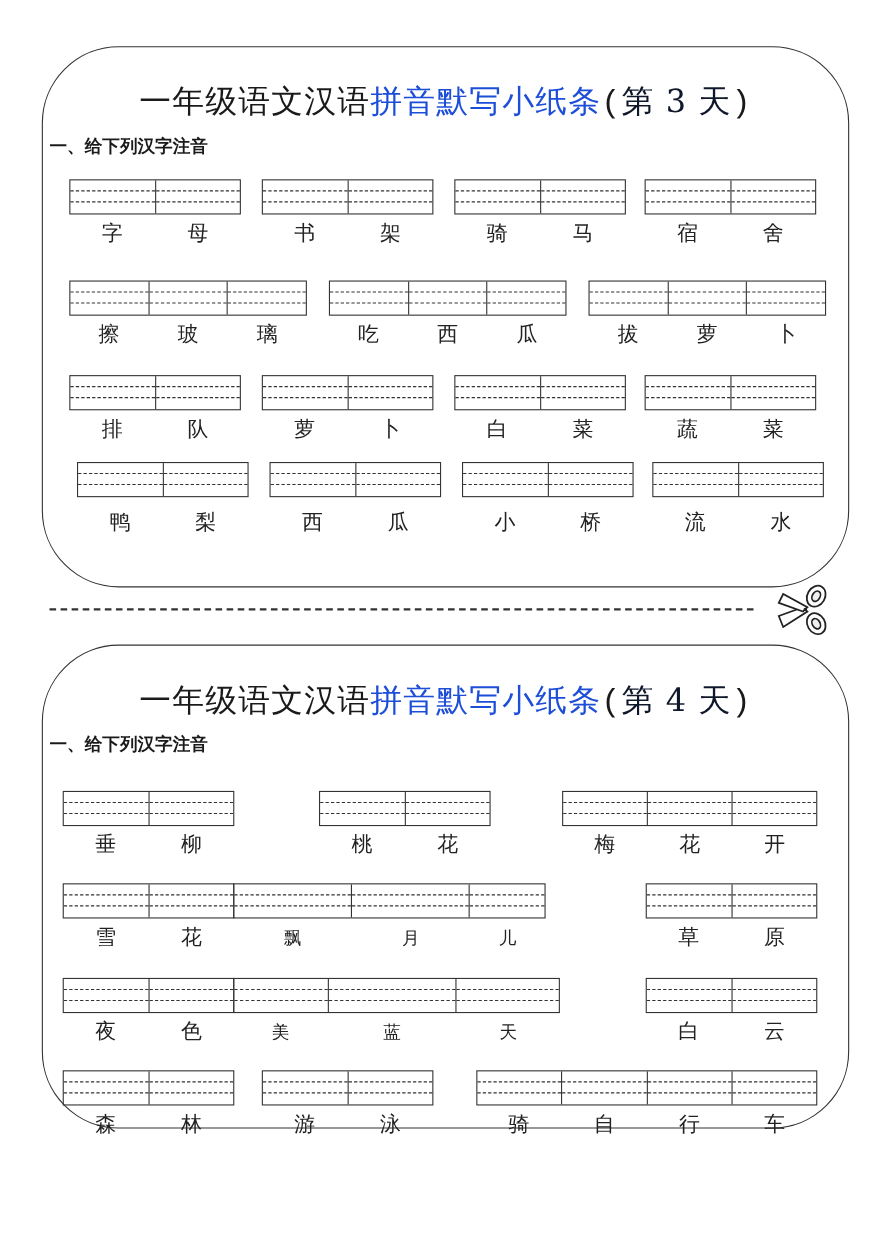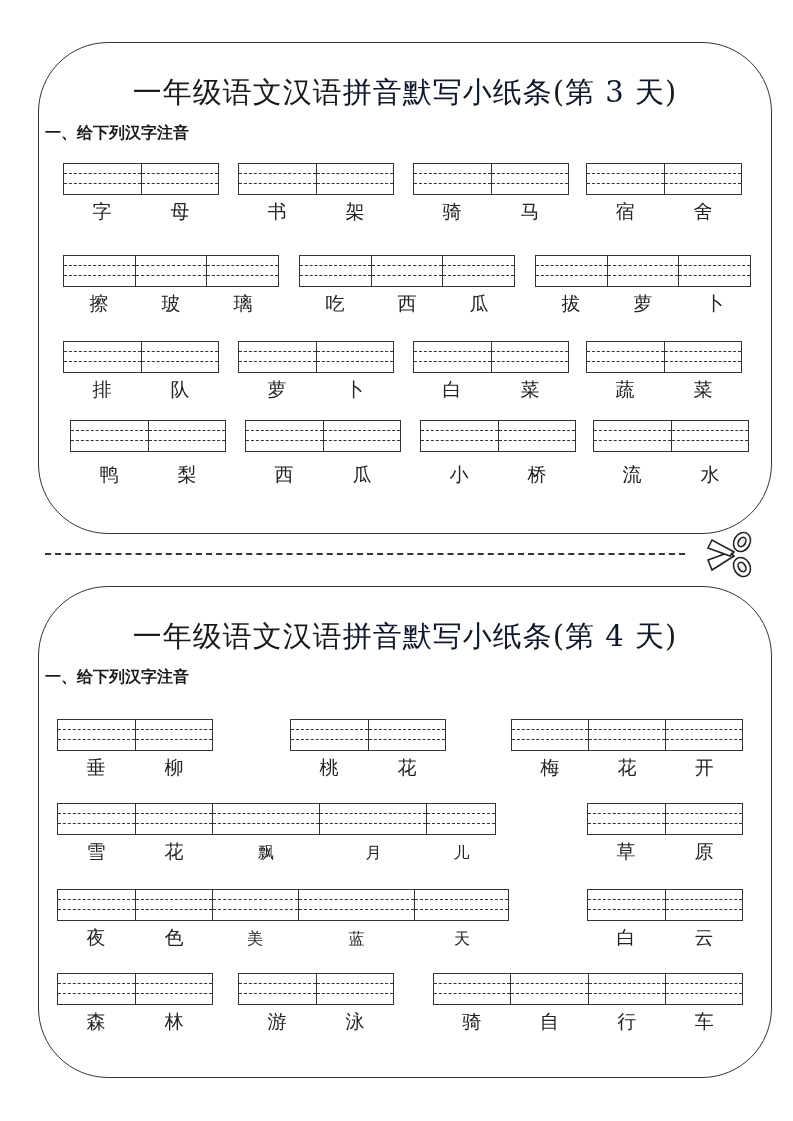--- a/index.html
+++ b/index.html
@@ -1,23 +1,23 @@
 <!DOCTYPE html>
 <html><head>
 <meta charset="utf-8">
 <style>
   html, body { margin:0; padding:0; }
   body { width:793px; height:1121px; background:#ffffff; position:relative; overflow:hidden;
          font-family:"DejaVu Serif", "Liberation Serif", serif; color:#222; }
   .card { position:absolute; left:38px; width:734px; border:1.6px solid #333; border-radius:70px; box-sizing:border-box; }
   .card.c1 { top:42px; height:492px; }
-  .card.c2 { top:586px; height:492px; }
+  .card.c2 { top:586px; height:440px; }
   .title { position:absolute; top:30px; left:0; right:0; text-align:center; font-size:29px; letter-spacing:1px; white-space:nowrap; }
-  .title .black { color:#1a1a1a; }
-  .title .red { color:#0f172a; }
+  .title .black { color:#1a1a1a;font-family:Liberation Mono, monospace; }
+  .title .red { color:#1d4ed8; }
   .title .blue { color:#0f172a; }
   .section { position:absolute; left:6px; top:80px; font-family:"DejaVu Sans","Liberation Sans",sans-serif; font-weight:bold; font-size:16px; color:#1a1a1a; }
   .group { position:absolute; }
   .grid { display:flex; border:1.3px solid #333; height:32px; box-sizing:border-box; }
   .cell { flex:1; position:relative; border-right:1.3px solid #333; }
   .cell:last-child { border-right:none; }
   .cell::before, .cell::after { content:""; position:absolute; left:0; right:0; border-top:1.3px dashed #333; }
   .cell::before { top:9px; }
   .cell::after { top:19px; }
   .chars { display:flex; margin-top:4px; }

